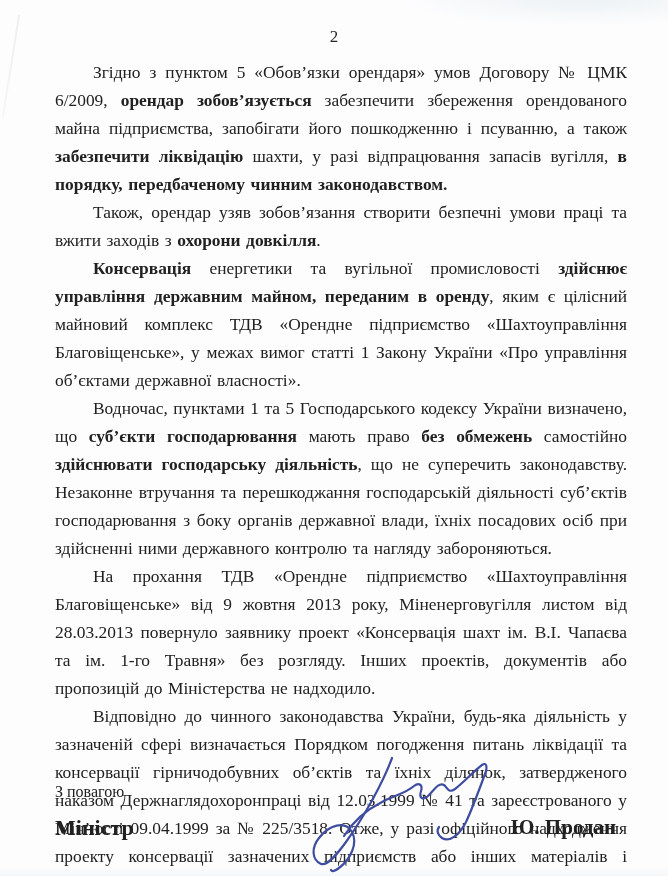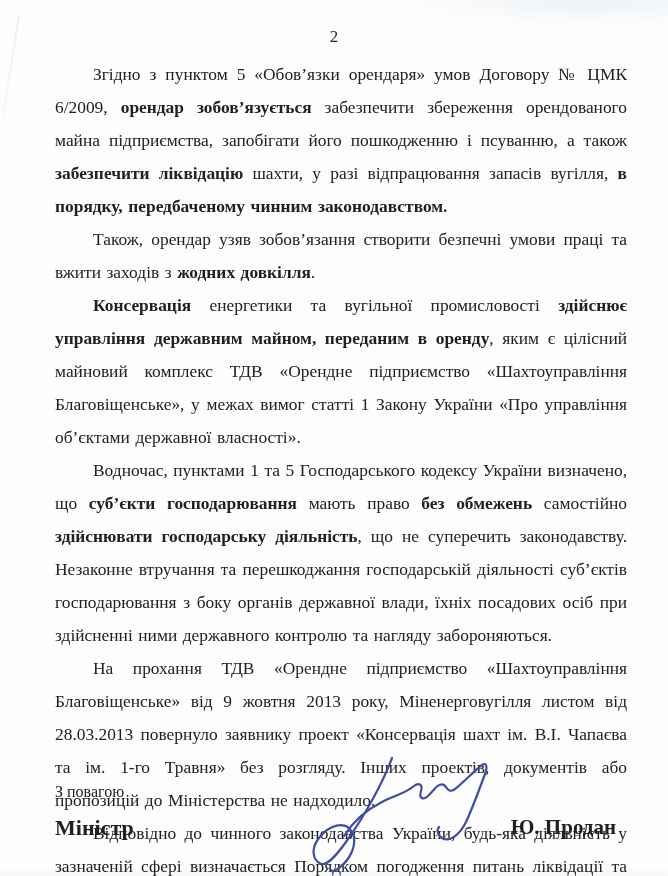--- a/index.html
+++ b/index.html
@@ -57,21 +57,21 @@
   .content {
     position: absolute;
     left: 55px;
     top: 58px;
     width: 572px;
   }
   .content p {
     margin: 0;
     padding: 0;
     font-size: 17.4px;
-    line-height: 33px;
+    line-height: 28px;
     text-align: justify;
     text-indent: 38px;
     word-spacing: 1.2px;
     color: #212121;
   }
   .content p b, .content p .run-bold {
     font-weight: bold;
   }
   .closing-salutation {
     position: absolute;
@@ -114,21 +114,21 @@
 <div class="page">
 
   <div class="scan-line-left"></div>
   <div class="scan-tint-tr"></div>
   <div class="scan-tint-bottom"></div>
 
   <div class="page-number">2</div>
 
   <div class="content">
     <p><span>Згідно з пунктом 5 «Обов’язки орендаря» умов Договору № ЦМК 6/2009, </span><span class="run-bold">орендар зобов’язується</span><span> забезпечити збереження орендованого майна підприємства, запобігати його пошкодженню і псуванню, а також </span><span class="run-bold">забезпечити ліквідацію</span><span> шахти, у разі відпрацювання запасів вугілля, </span><span class="run-bold">в порядку, передбаченому чинним законодавством.</span></p>
-    <p><span>Також, орендар узяв зобов’язання створити безпечні умови праці та вжити заходів з </span><span class="run-bold">жодних довкілля</span><span>.</span></p>
+    <p><span>Також, орендар узяв зобов’язання створити безпечні умови праці та вжити заходів з </span><span class="run-bold">охорони довкілля</span><span>.</span></p>
     <p><span class="run-bold">Консервація</span><span> енергетики та вугільної промисловості </span><span class="run-bold">здійснює управління державним майном, переданим в оренду</span><span>, яким є цілісний майновий комплекс ТДВ «Орендне підприємство «Шахтоуправління Благовіщенське», у межах вимог статті 1 Закону України «Про управління об’єктами державної власності».</span></p>
     <p><span>Водночас, пунктами 1 та 5 Господарського кодексу України визначено, що </span><span class="run-bold">суб’єкти господарювання</span><span> мають право </span><span class="run-bold">без обмежень</span><span> самостійно </span><span class="run-bold">здійснювати господарську діяльність</span><span>, що не суперечить законодавству. Незаконне втручання та перешкоджання господарській діяльності суб’єктів господарювання з боку органів державної влади, їхніх посадових осіб при здійсненні ними державного контролю та нагляду забороняються.</span></p>
     <p><span>На прохання ТДВ «Орендне підприємство «Шахтоуправління Благовіщенське» від 9 жовтня 2013 року, Міненерговугілля листом від 28.03.2013 повернуло заявнику проект «Консервація шахт ім. В.І. Чапаєва та ім. 1-го Травня» без розгляду. Інших проектів, документів або пропозицій до Міністерства не надходило.</span></p>
     <p><span>Відповідно до чинного законодавства України, будь-яка діяльність у зазначеній сфері визначається Порядком погодження питань ліквідації та консервації гірничодобувних об’єктів та їхніх ділянок, затвердженого наказом Держнаглядохоронпраці від 12.03.1999 № 41 та зареєстрованого у Мін’юсті 09.04.1999 за № 225/3518. Отже, у разі офіційного надходження проекту консервації зазначених підприємств або інших матеріалів і документів від ТДВ «Орендне підприємство «Шахтоуправління Благовіщенське», – Міненерговугілля готове розглянути та надати відповідні висновки та рекомендації. Наразі Міненерговугілля не має жодних матеріалів та правових підстав для розгляду ситуації стосовно шахт ім. В.І. Чапаєва та  ім. 1-го Травня.</span></p>
   </div>
 
   <div class="closing-salutation">З повагою</div>
   <div class="closing-title">Міністр</div>
   <div class="closing-name">Ю. Продан</div>
 

